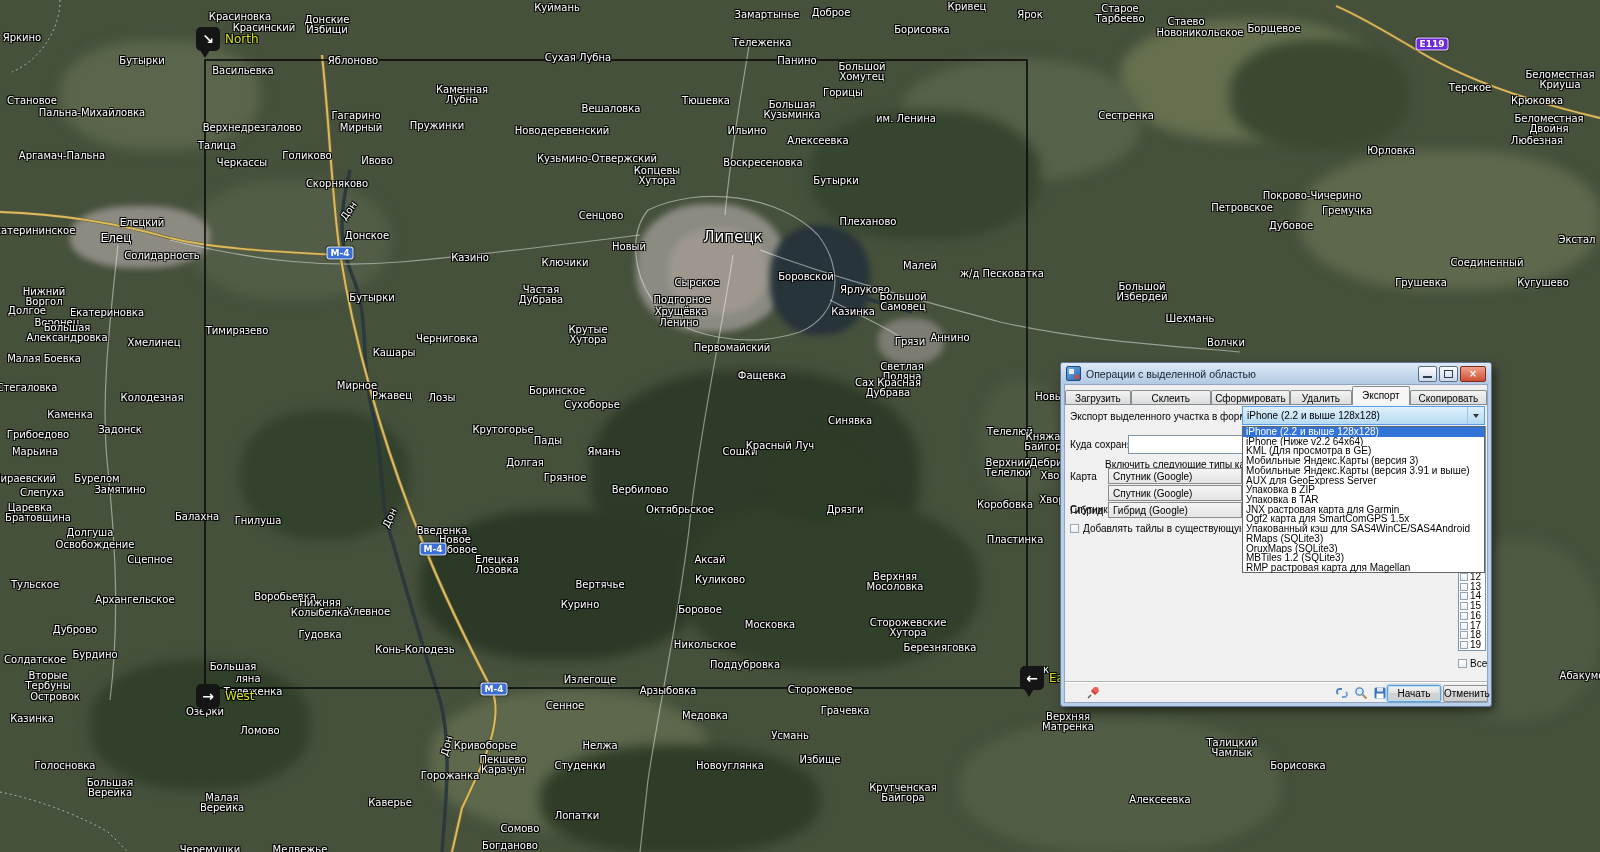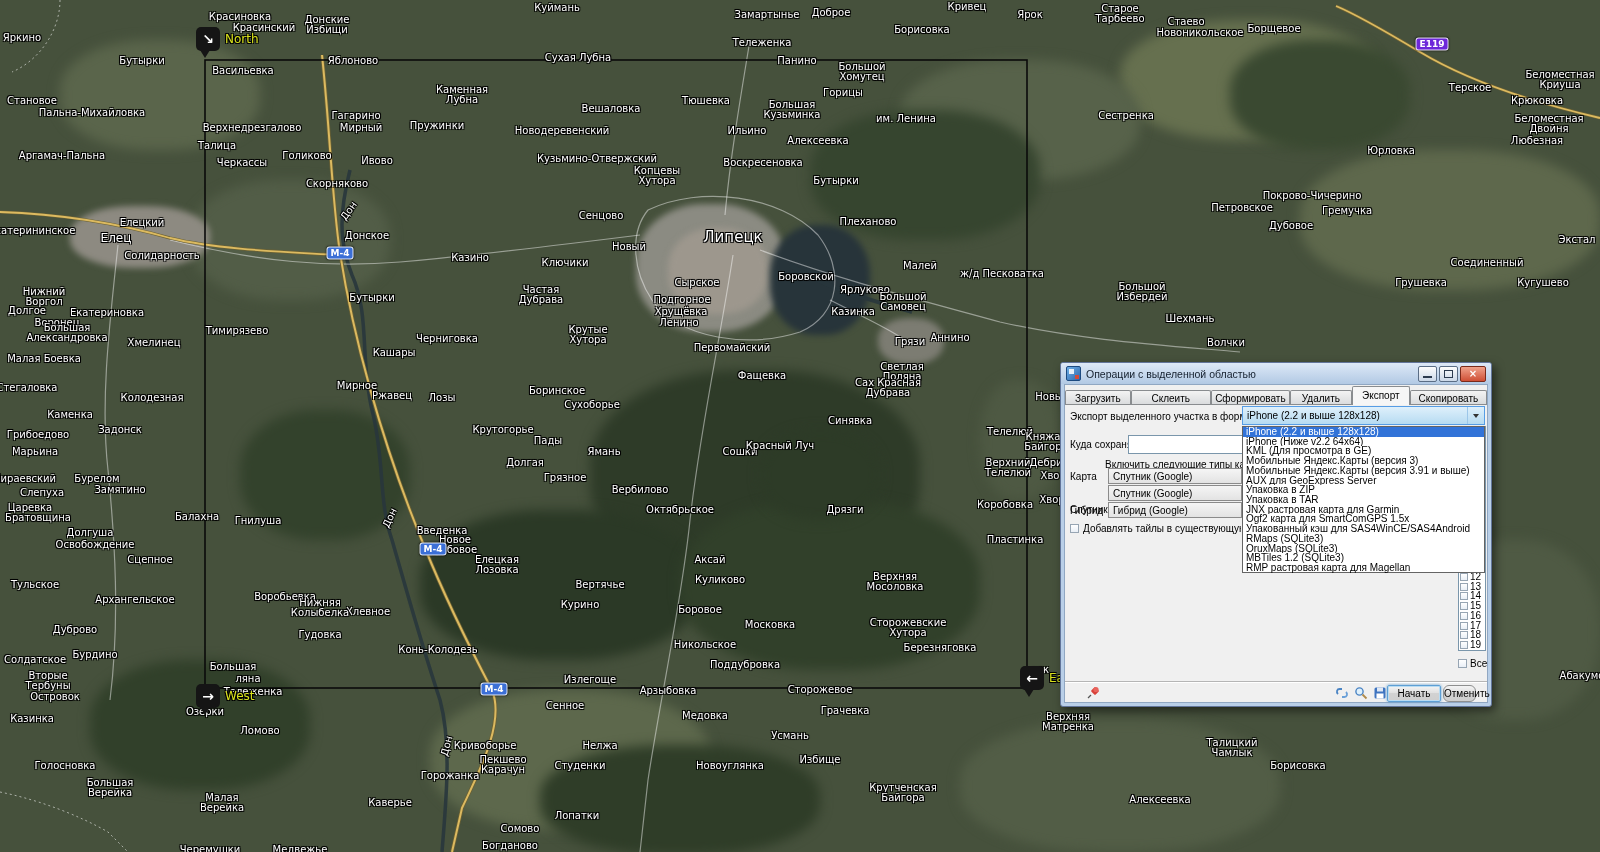--- a/index.html
+++ b/index.html
@@ -300,21 +300,21 @@
       <span class="mlbl" style="left: 720px; top: 580px;">Куликово</span>
       <span class="mlbl" style="left: 600px; top: 585px;">Вертячье</span>
       <span class="mlbl" style="left: 700px; top: 610px;">Боровое</span>
       <span class="mlbl" style="left: 770px; top: 625px;">Московка</span>
       <span class="mlbl" style="left: 908px; top: 628px;">Сторожевские
 Хутора</span>
       <span class="mlbl" style="left: 895px; top: 582px;">Верхняя
 Мосоловка</span>
       <span class="mlbl" style="left: 705px; top: 645px;">Никольское</span>
       <span class="mlbl" style="left: 940px; top: 648px;">Березняговка</span>
-      <span class="mlbl" style="left: 415px; top: 650px; margin-left: 23px;">Конь-Колодезь</span>
+      <span class="mlbl" style="left: 415px; top: 650px;">Конь-Колодезь</span>
       <span class="mlbl" style="left: 320px; top: 635px;">Гудовка</span>
       <span class="mlbl" style="left: 285px; top: 597px;">Воробьевка</span>
       <span class="mlbl" style="left: 368px; top: 612px;">Хлевное</span>
       <span class="mlbl" style="left: 320px; top: 608px;">Нижняя
 Колыбелка</span>
       <span class="mlbl" style="left: 580px; top: 605px;">Курино</span>
       <span class="mlbl" style="left: 135px; top: 600px;">Архангельское</span>
       <span class="mlbl" style="left: 150px; top: 560px;">Сцепное</span>
       <span class="mlbl" style="left: 95px; top: 545px;">Освобождение</span>
       <span class="mlbl" style="left: 35px; top: 585px;">Тульское</span>
@@ -516,21 +516,21 @@
       <svg class="ico" style="left:289px;top:301px;" viewBox="0 0 14 14">
         <circle cx="5.5" cy="5.5" r="3.6" fill="#dff0fb" stroke="#4a84c4" stroke-width="1.4"></circle>
         <line x1="8.5" y1="8.5" x2="12.5" y2="12.5" stroke="#b08a4a" stroke-width="1.8"></line>
       </svg>
       <svg class="ico" style="left:308px;top:301px;" viewBox="0 0 14 14">
         <rect x="1.5" y="1.5" width="11" height="11" rx="1.5" fill="#3f74c0"></rect>
         <rect x="4" y="1.5" width="6" height="4" fill="#dfe8f4"></rect>
         <rect x="3.5" y="7.5" width="7" height="5" fill="#fff"></rect>
       </svg>
       <div class="btn primary" style="left:322px;top:300px;width:54px;">Начать</div>
-      <div class="btn" style="left:378px;top:300px;width:33px;border-radius:6px;">Отменить</div>
+      <div class="btn" style="left:378px;top:300px;width:45px;">Отменить</div>
 
       <div class="dropdown" id="dropdown">
           <div class="dd-item sel">iPhone (2.2 и выше 128x128)</div>
           <div class="dd-item">iPhone (Ниже v2.2 64x64)</div>
           <div class="dd-item">KML (Для просмотра в GE)</div>
           <div class="dd-item">Мобильные Яндекс.Карты (версия 3)</div>
           <div class="dd-item">Мобильные Яндекс.Карты (версия 3.91 и выше)</div>
           <div class="dd-item">AUX для GeoExpress Server</div>
           <div class="dd-item">Упаковка в ZIP</div>
           <div class="dd-item">Упаковка в TAR</div>

